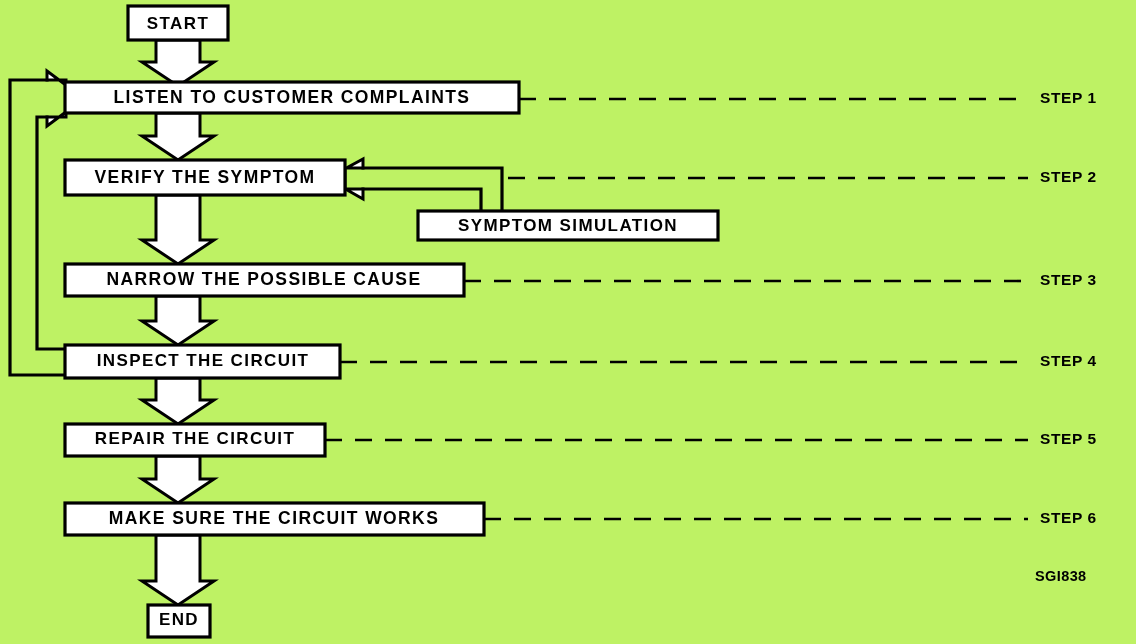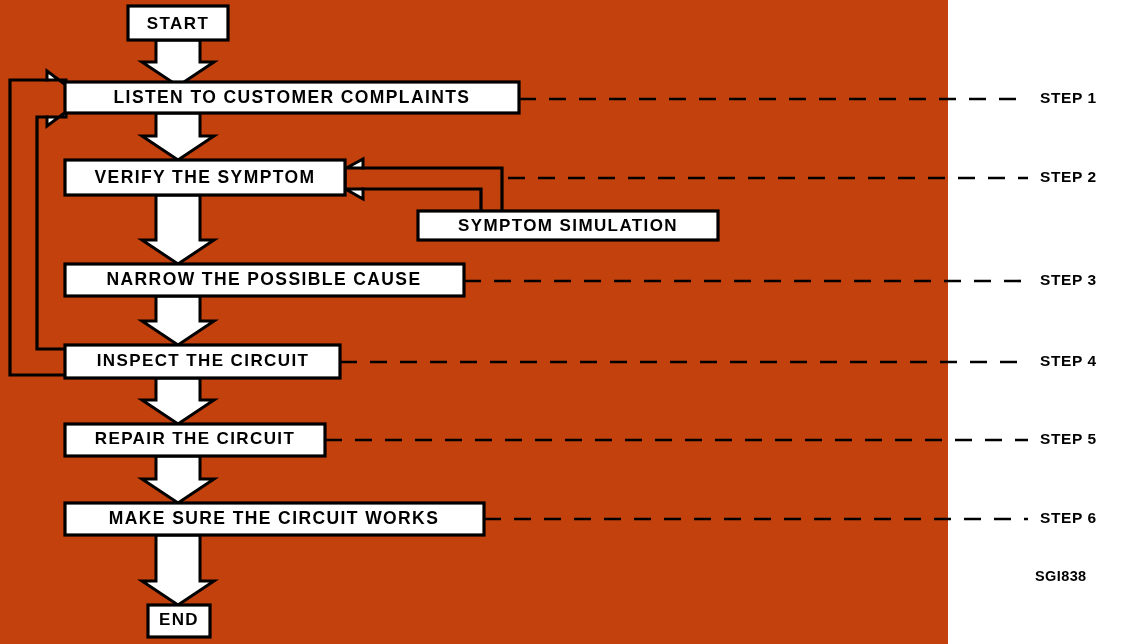--- a/index.html
+++ b/index.html
@@ -8,23 +8,23 @@
     background: #ffffff;
   }
   body {
     width: 1136px;
     height: 644px;
     overflow: hidden;
     font-family: "Liberation Sans", sans-serif;
   }
   #stage {
     position: relative;
-    width: 948px;
+    width: 1136px;
     height: 644px;
-    background: #c2410c;
+    background: #bef264;
   }
   svg#chart {
     position: absolute;
     left: 0;
     top: 0;
     width: 1136px;
     height: 644px;
     display: block;
   }
   .box-rect {

